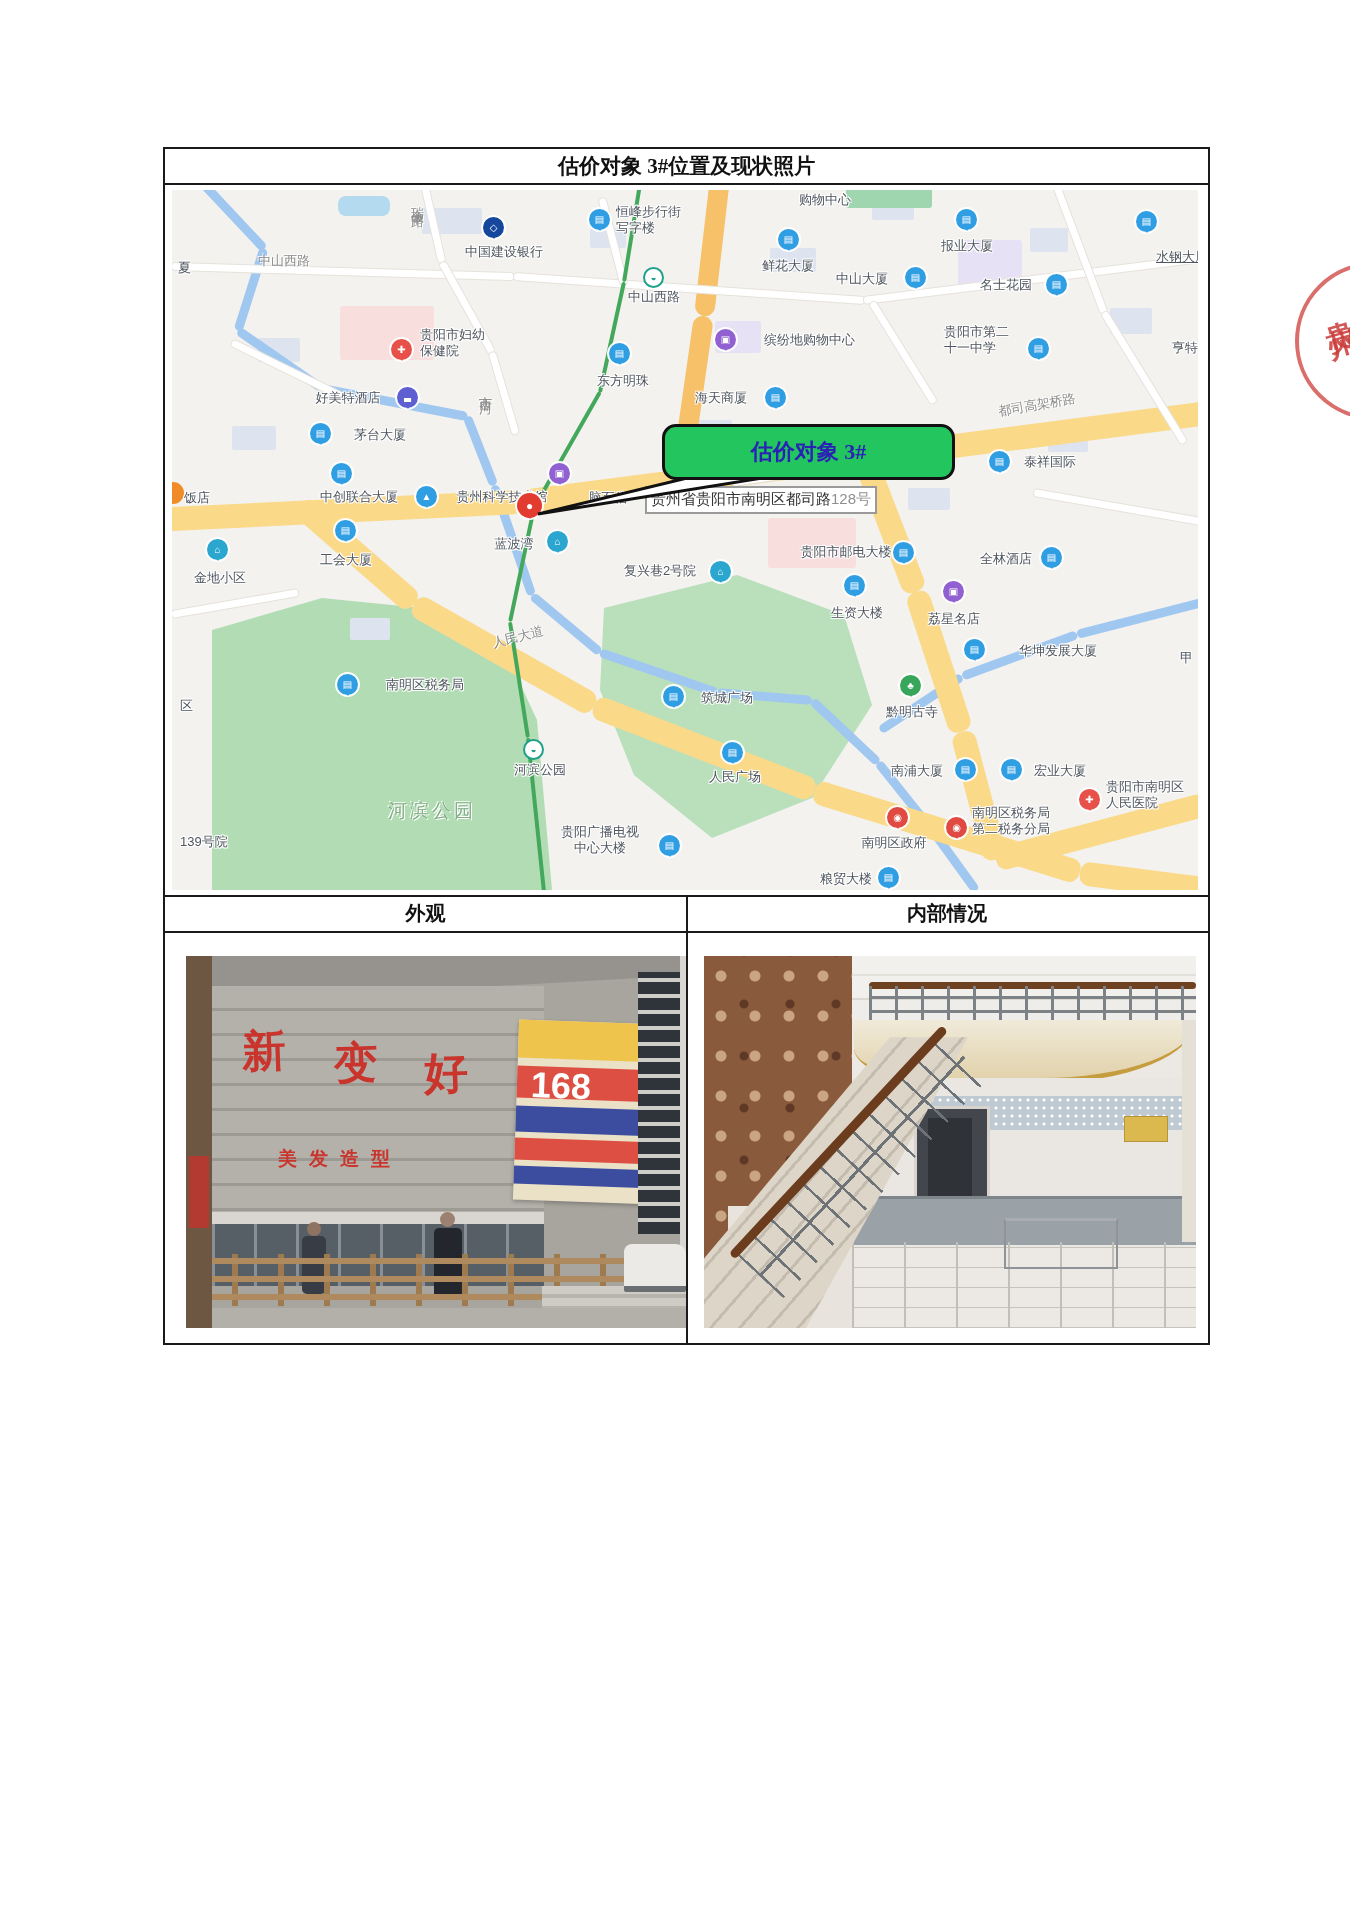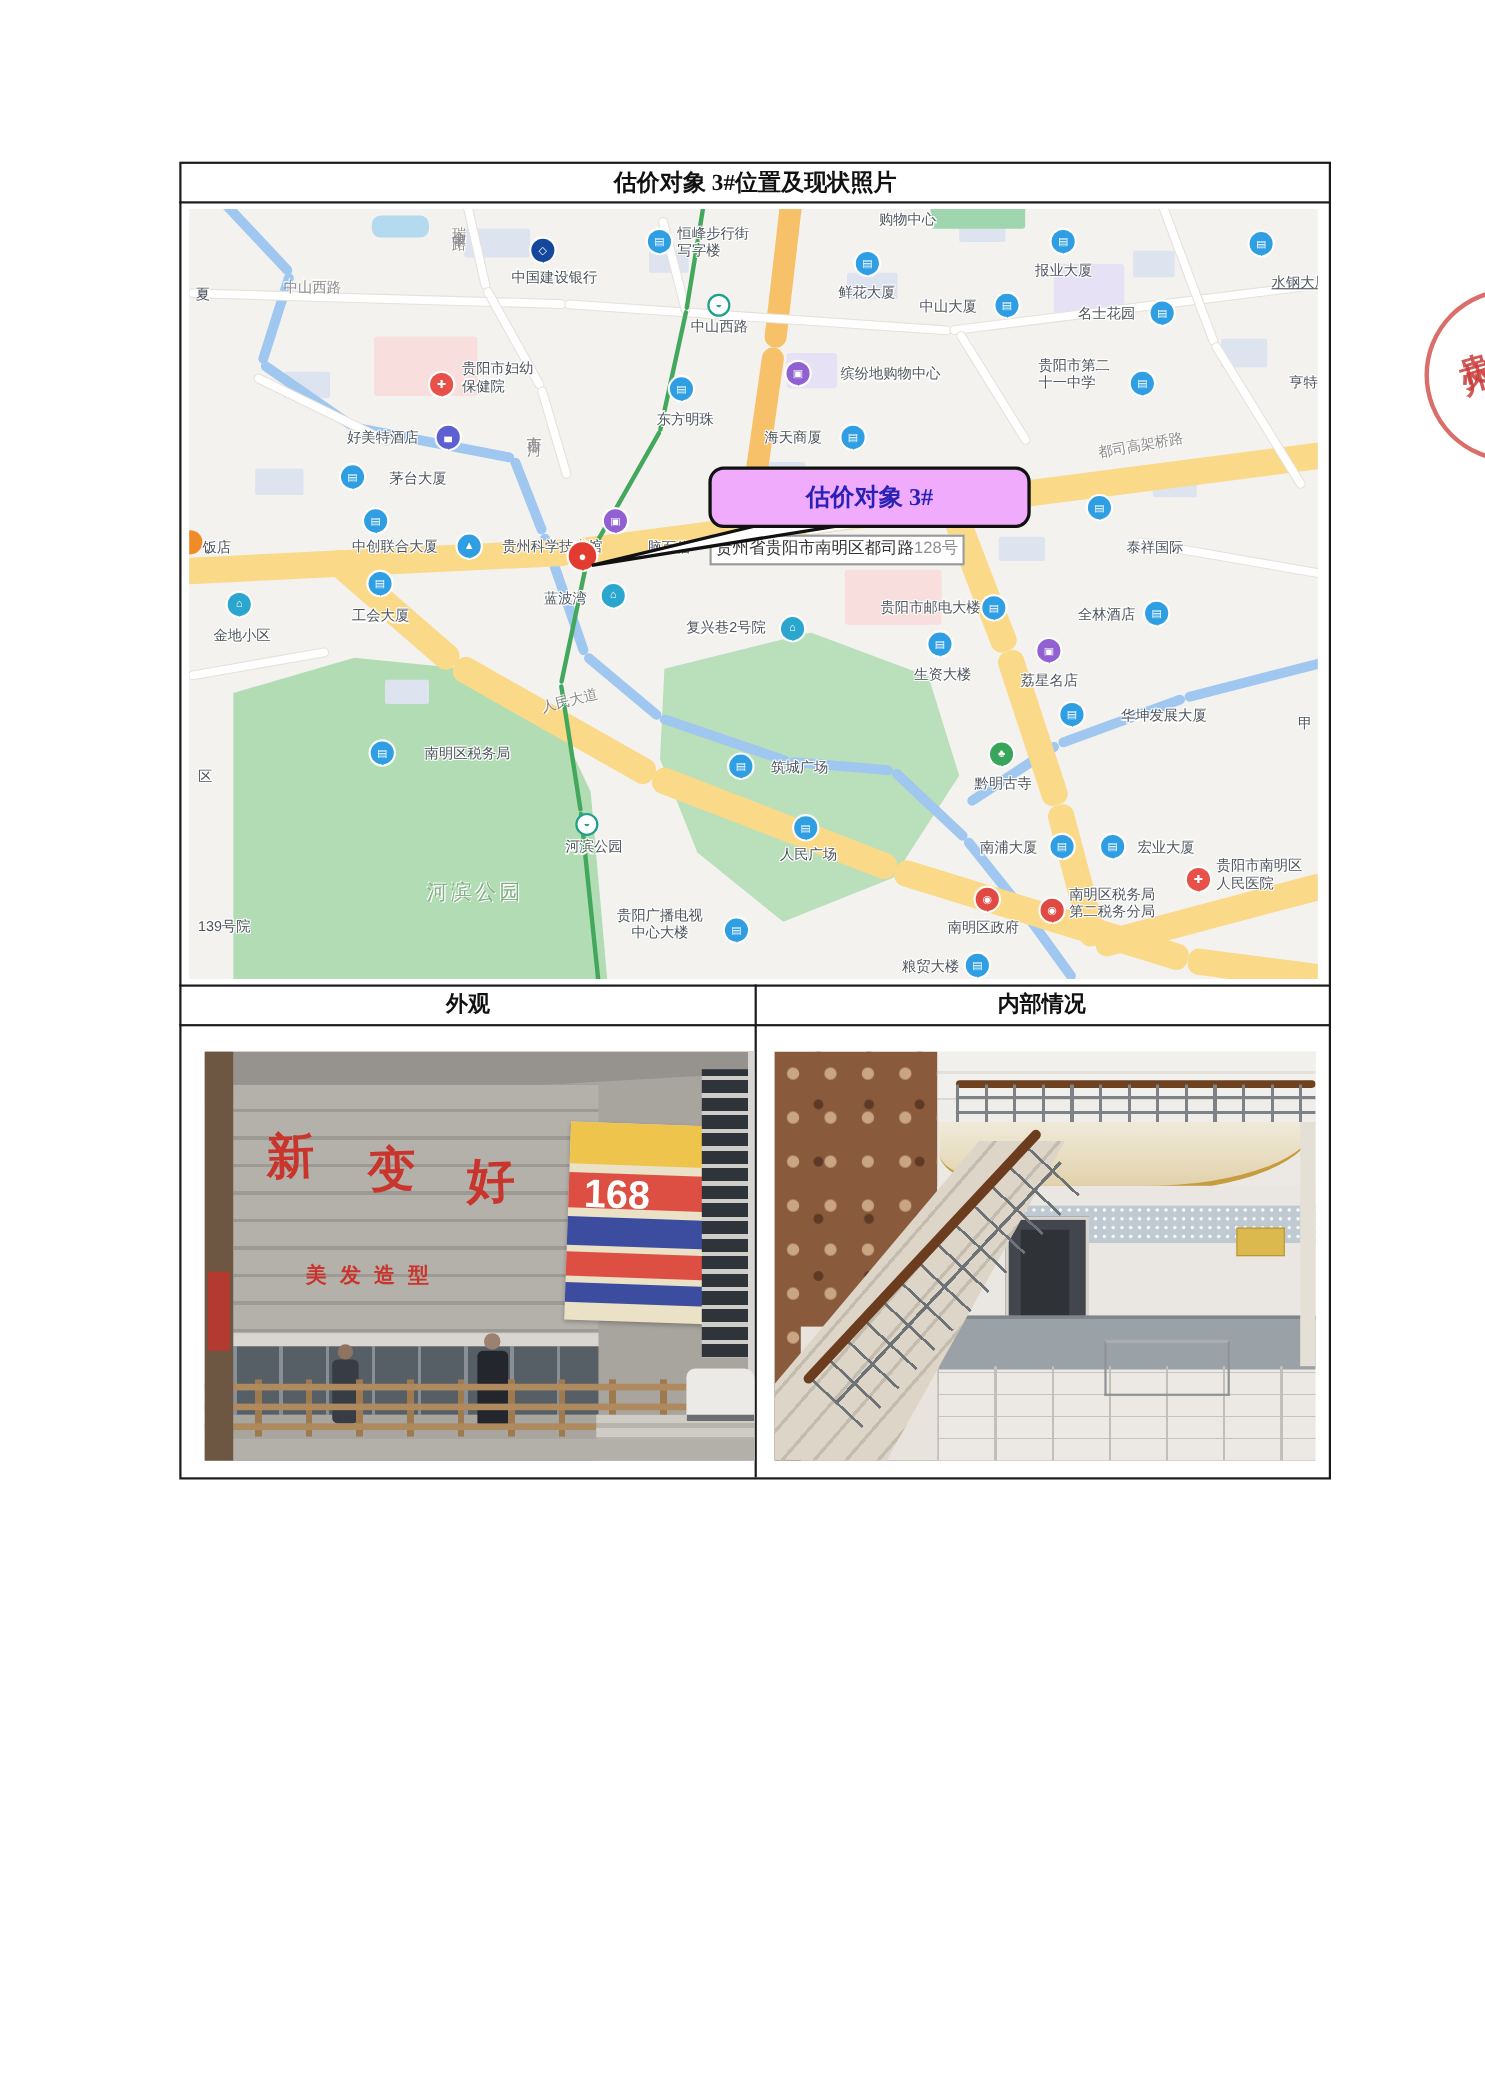--- a/index.html
+++ b/index.html
@@ -39,21 +39,21 @@
   .pin-target{--c:#e23b30;width:25px;height:25px;z-index:30;font-size:12px;}
   .pin-metro{background:#fff;border:2px solid #1fa08a;color:#1fa08a;width:17px;height:17px;box-shadow:none;}
   .pin-metro::after{display:none;}
   .poi-label{position:absolute;font-size:13px;line-height:16px;color:#4e555e;white-space:nowrap;z-index:25;
       text-shadow:1px 1px 0 #fff,-1px -1px 0 #fff,1px -1px 0 #fff,-1px 1px 0 #fff,0 1px 0 #fff,0 -1px 0 #fff;}
   .poi-label.centered{transform:translateX(-50%);text-align:center;}
   .road-label{position:absolute;font-size:13px;color:#8c8c8c;white-space:nowrap;z-index:18;
       text-shadow:1px 1px 0 #fff,-1px -1px 0 #fff;}
   .road-label.vert{writing-mode:vertical-lr;letter-spacing:3px;}
   .road-label.area{font-size:19px;color:#83ad86;letter-spacing:3px;}
-  .callout{position:absolute;left:472px;top:234px;width:287px;height:50px;background:#f0abfc;
+  .callout{position:absolute;left:490px;top:234px;width:287px;height:50px;background:#22c55e;
       border:3px solid #111;border-radius:14px;z-index:46;display:flex;align-items:center;justify-content:center;
       font-family:"Liberation Serif",serif;font-size:22px;font-weight:bold;color:#2a22b4;}
   .addr{position:absolute;left:473px;top:296px;height:24px;background:#fff;border:2px solid #9a9a9a;
       z-index:40;font-size:15px;line-height:22px;color:#333;padding:0 4px;white-space:nowrap;}
   .addr .num{color:#8f8f8f;}
   .tailsvg{position:absolute;left:0;top:0;z-index:45;}
   
   .photo{position:absolute;overflow:hidden;background:#a8a49e;}
   .photo *{position:absolute;}
   
@@ -241,21 +241,21 @@
         </div>
         <div class="pin pin-building" style="left: 138px; top: 233px;">
           <span>▤</span>
         </div>
         <div class="poi-label centered" style="left: 208px; top: 237px;">
           <div>茅台大厦</div>
         </div>
         <div class="pin pin-building" style="left: 817px; top: 261px;">
           <span>▤</span>
         </div>
-        <div class="poi-label centered" style="left: 878px; top: 264px; margin-top: 36px;">
+        <div class="poi-label centered" style="left: 878px; top: 264px;">
           <div>泰祥国际</div>
         </div>
         <div class="poi-label" style="left: 12px; top: 300px;">
           <div>饭店</div>
         </div>
         <div class="pin pin-building" style="left: 159px; top: 273px;">
           <span>▤</span>
         </div>
         <div class="poi-label centered" style="left: 187px; top: 299px;">
           <div>中创联合大厦</div>

